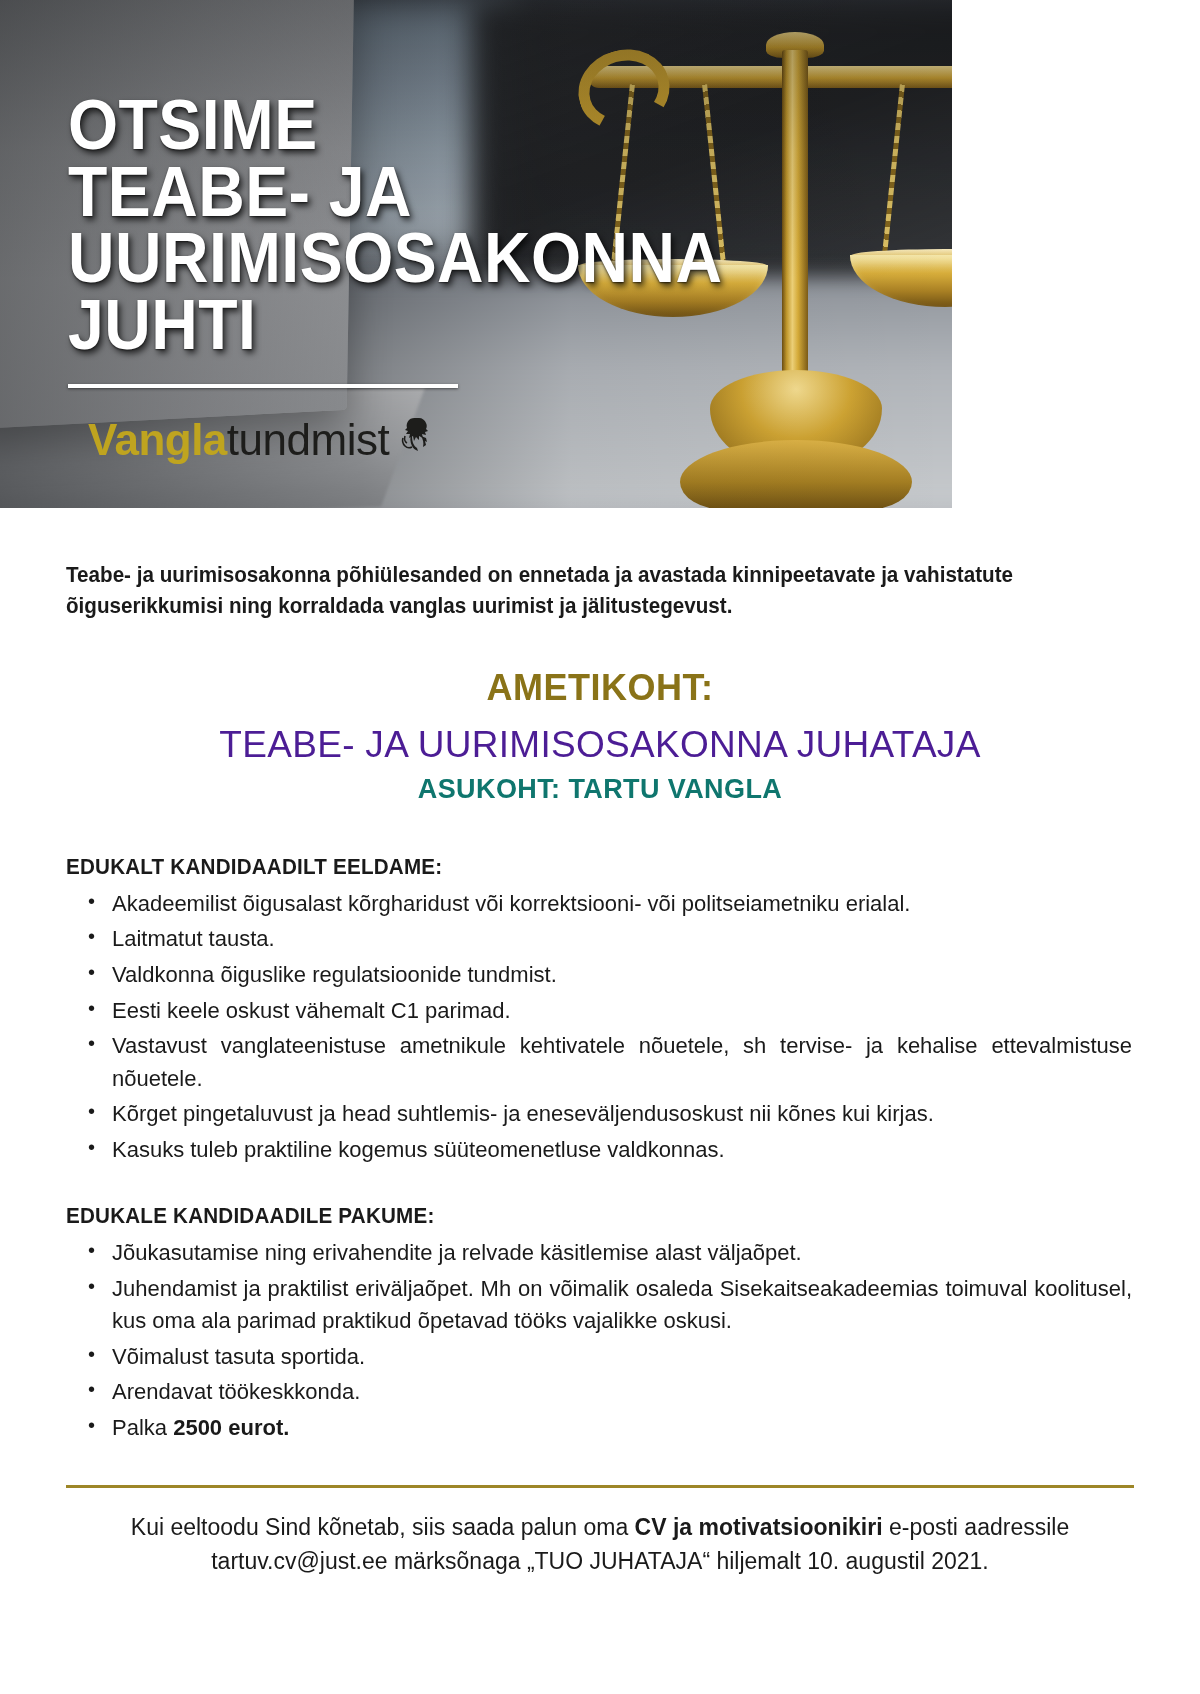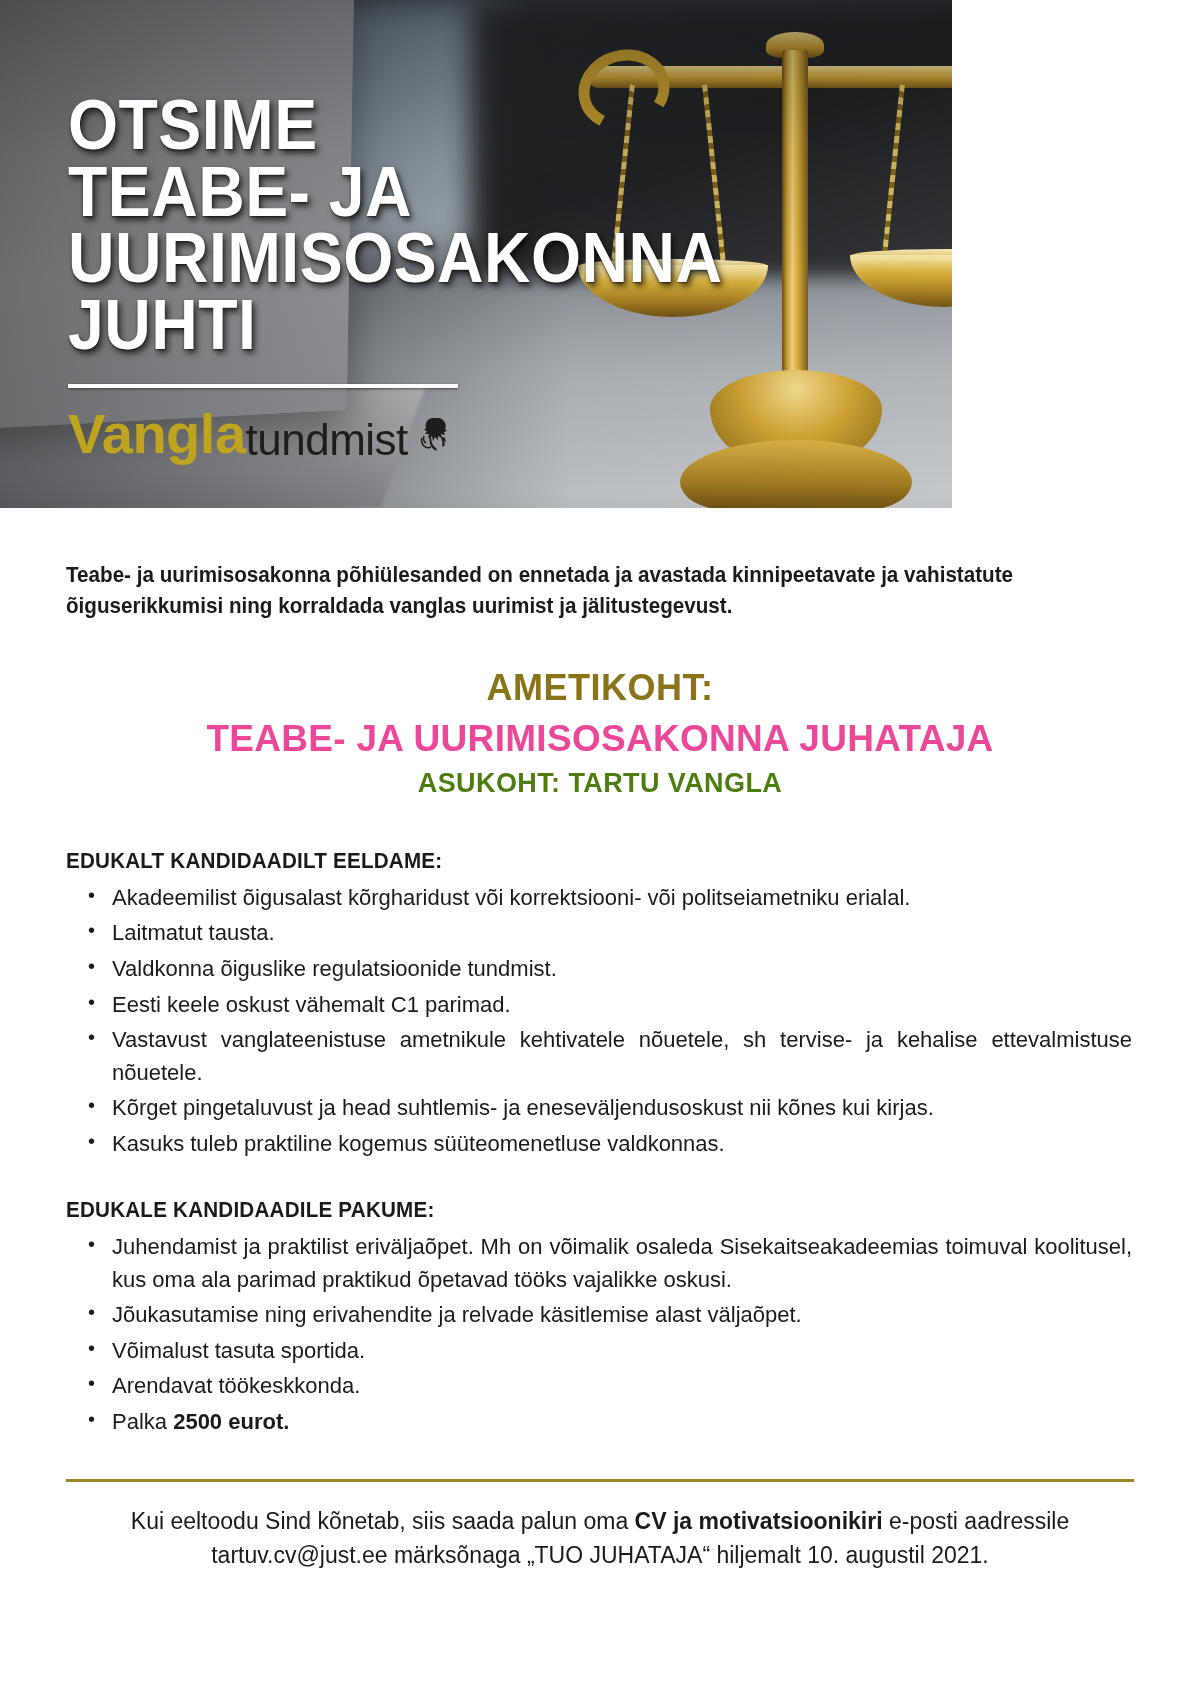--- a/index.html
+++ b/index.html
@@ -209,24 +209,25 @@
   
   .logo {
     display: flex;
     align-items: flex-end;
     margin-top: 22px;
     height: 52px;
   }
   .logo-vangla {
     font-family: "Liberation Sans", sans-serif;
     font-weight: 700;
-    font-size: 56px;
+    font-size: 44px;
     letter-spacing: -.5px;
     color: #BFA41F;
     line-height: 1;
+    margin-left: 20px;
   }
   .logo-teenistus {
     font-family: "Liberation Sans", sans-serif;
     font-weight: 400;
     font-size: 44px;
     letter-spacing: -.5px;
     color: #1d1d1b;
     line-height: 1;
   }
   .logo-lion {
@@ -263,32 +264,32 @@
   .pos-label {
     font-family: "Liberation Sans Narrow", "Liberation Sans", sans-serif;
     font-weight: 700;
     font-size: 36px;
     color: #8A7318;
     letter-spacing: .5px;
     line-height: 1.25;
   }
   .pos-title {
     font-family: "Liberation Sans Narrow", "Liberation Sans", sans-serif;
-    font-weight: 700;
+    font-weight: 400;
     font-size: 37px;
-    color: #ec4899;
+    color: #4c1d95;
     letter-spacing: .3px;
     line-height: 1.22;
-    margin-top: 6px;
+    margin-top: 12px;
   }
   .pos-location {
     font-family: "Liberation Sans Narrow", "Liberation Sans", sans-serif;
     font-weight: 700;
     font-size: 27px;
-    color: #4d7c0f;
+    color: #0f766e;
     letter-spacing: .4px;
     line-height: 1.25;
     margin-top: 6px;
   }
 
   .section { margin-top: 48px; }
   .section.second { margin-top: 38px; }
 
   .section-head {
     font-family: "Liberation Sans Narrow", "Liberation Sans", sans-serif;
@@ -428,22 +429,22 @@
         <li>Eesti keele oskust vähemalt C1 parimad.</li>
         <li>Vastavust vanglateenistuse ametnikule kehtivatele nõuetele, sh tervise- ja kehalise ettevalmistuse nõuetele.</li>
         <li>Kõrget pingetaluvust ja head suhtlemis- ja eneseväljendusoskust nii kõnes kui kirjas.</li>
         <li>Kasuks tuleb praktiline kogemus süüteomenetluse valdkonnas.</li>
       </ul>
     </div>
 
     <div class="section second">
       <div class="section-head">EDUKALE KANDIDAADILE PAKUME:</div>
       <ul class="bullets">
+        <li>Jõukasutamise ning erivahendite ja relvade käsitlemise alast väljaõpet.</li>
         <li>Juhendamist ja praktilist eriväljaõpet. Mh on võimalik osaleda Sisekaitseakadeemias toimuval koolitusel, kus oma ala parimad praktikud õpetavad tööks vajalikke oskusi.</li>
-        <li>Jõukasutamise ning erivahendite ja relvade käsitlemise alast väljaõpet.</li>
         <li>Võimalust tasuta sportida.</li>
         <li>Arendavat töökeskkonda.</li>
         <li><span>Palka </span><b>2500 eurot.</b></li>
       </ul>
     </div>
 
     <div class="footer-rule"></div>
 
     <div class="footer-text">
       <span>Kui eeltoodu Sind kõnetab, siis saada palun oma </span><b>CV ja motivatsioonikiri</b><span> e-posti aadressile</span><br>

